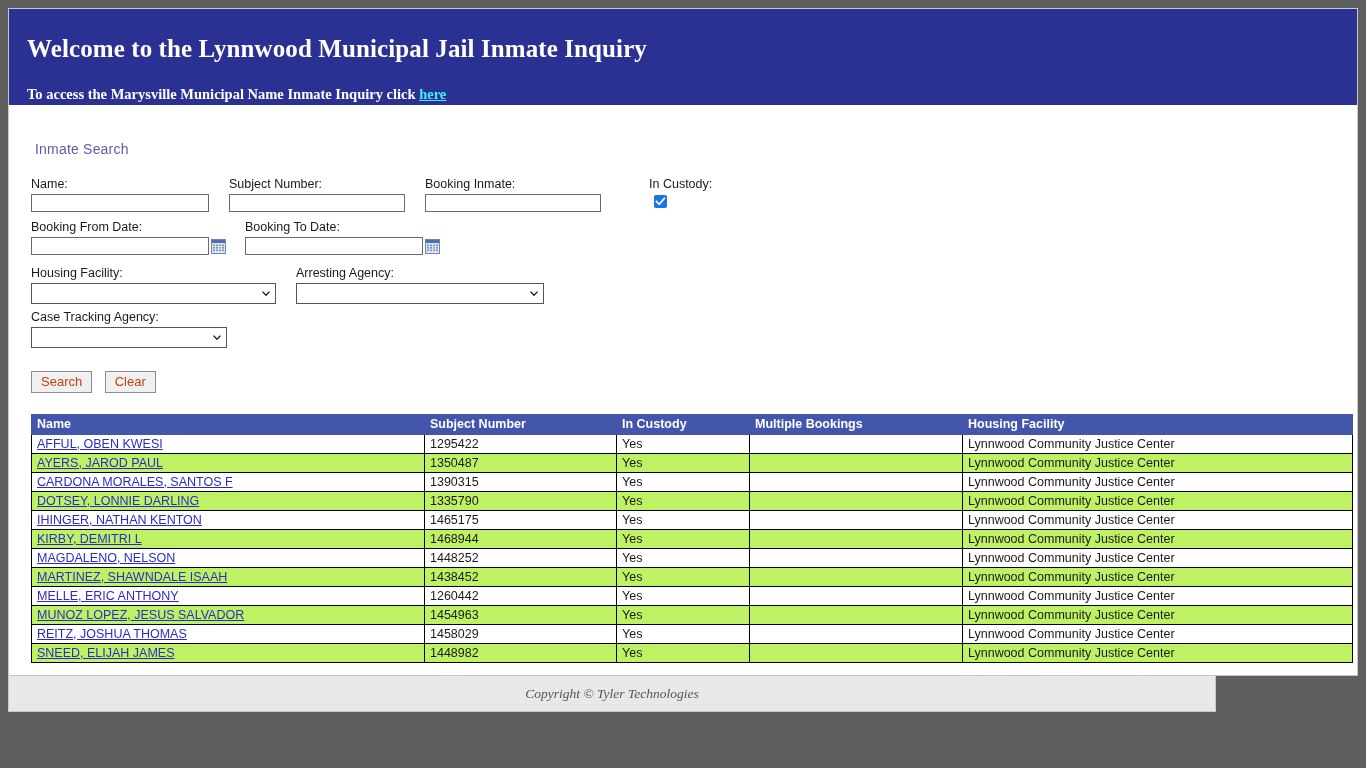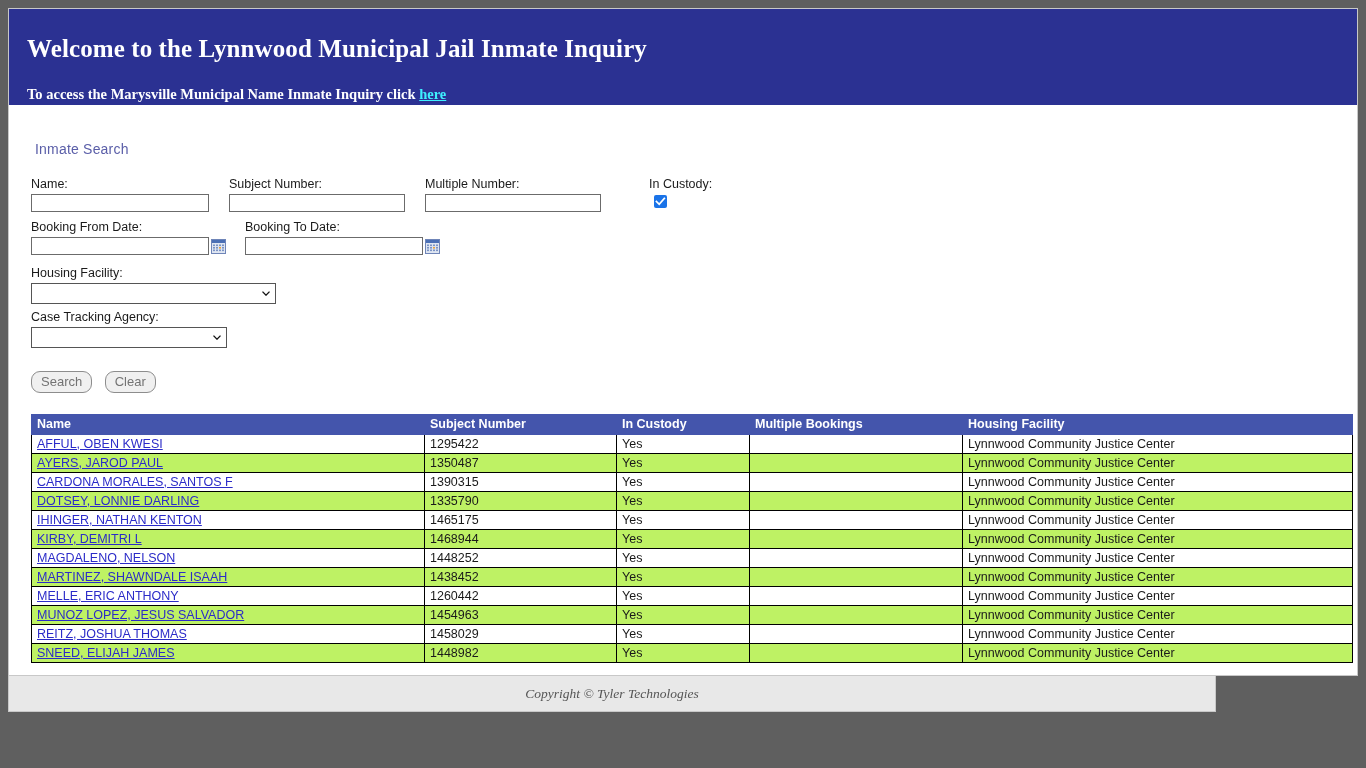--- a/index.html
+++ b/index.html
@@ -161,24 +161,24 @@
     pointer-events: none;
   }
   .w-housing { width: 245px; }
   .w-arrest  { width: 248px; }
   .w-case    { width: 196px; }
 
   .btn-row { padding-top: 19px; }
   .btn {
     font-family: "Liberation Sans", sans-serif;
     font-size: 13px;
-    color: #737373;
+    color: #c2410c;
     background: #f0f0f0;
     border: 1px solid #8d8d8d;
-    border-radius: 9px;
+    border-radius: 0;
     padding: 2px 9px 3px 9px;
     margin-right: 8px;
     cursor: pointer;
   }
 
   
   .results-wrap { padding-top: 21px; }
   table.results {
     border-collapse: collapse;
     width: 1321px;
@@ -248,21 +248,21 @@
     <div class="form-row">
       <div class="field" style="left:0px;">
         <label class="field-label">Name:</label>
         <input class="text-input w-name" type="text" value="" style="">
       </div>
       <div class="field" style="left:198px;">
         <label class="field-label">Subject Number:</label>
         <input class="text-input w-subject" type="text" value="" style="">
       </div>
       <div class="field" style="left:394px;">
-        <label class="field-label">Multiple Number:</label>
+        <label class="field-label">Booking Inmate:</label>
         <input class="text-input w-booking" type="text" value="" style="">
       </div>
       <div class="chk-wrap">
         <span class="chk-label">In Custody:</span>
         <div class="chkbox">
           <svg width="11" height="11" viewBox="0 0 11 11">
             <path d="M1.5 5.6 L4.2 8.3 L9.3 2.4" stroke="#ffffff" stroke-width="1.8" fill="none" stroke-linecap="square"></path>
           </svg>
         </div>
       </div>
@@ -328,20 +328,31 @@
         <label class="field-label">Housing Facility:</label>
         <span class="dd-arrow-box">
           <select class="dropdown w-housing">
             <option></option>
           </select>
           <svg class="dd-arrow" viewBox="0 0 8 5">
             <path d="M0.5 0.6 L4 4.2 L7.5 0.6" stroke="#111" stroke-width="1.3" fill="none"></path>
           </svg>
         </span>
       </div>
+      <div class="field" style="left:265px;">
+        <label class="field-label">Arresting Agency:</label>
+        <span class="dd-arrow-box">
+          <select class="dropdown w-arrest">
+            <option></option>
+          </select>
+          <svg class="dd-arrow" viewBox="0 0 8 5">
+            <path d="M0.5 0.6 L4 4.2 L7.5 0.6" stroke="#111" stroke-width="1.3" fill="none"></path>
+          </svg>
+        </span>
+      </div>
     </div>
 
     <div class="form-row" style="height:42px;">
       <div class="field" style="left:0px;">
         <label class="field-label">Case Tracking Agency:</label>
         <span class="dd-arrow-box">
           <select class="dropdown w-case">
             <option></option>
           </select>
           <svg class="dd-arrow" viewBox="0 0 8 5">

